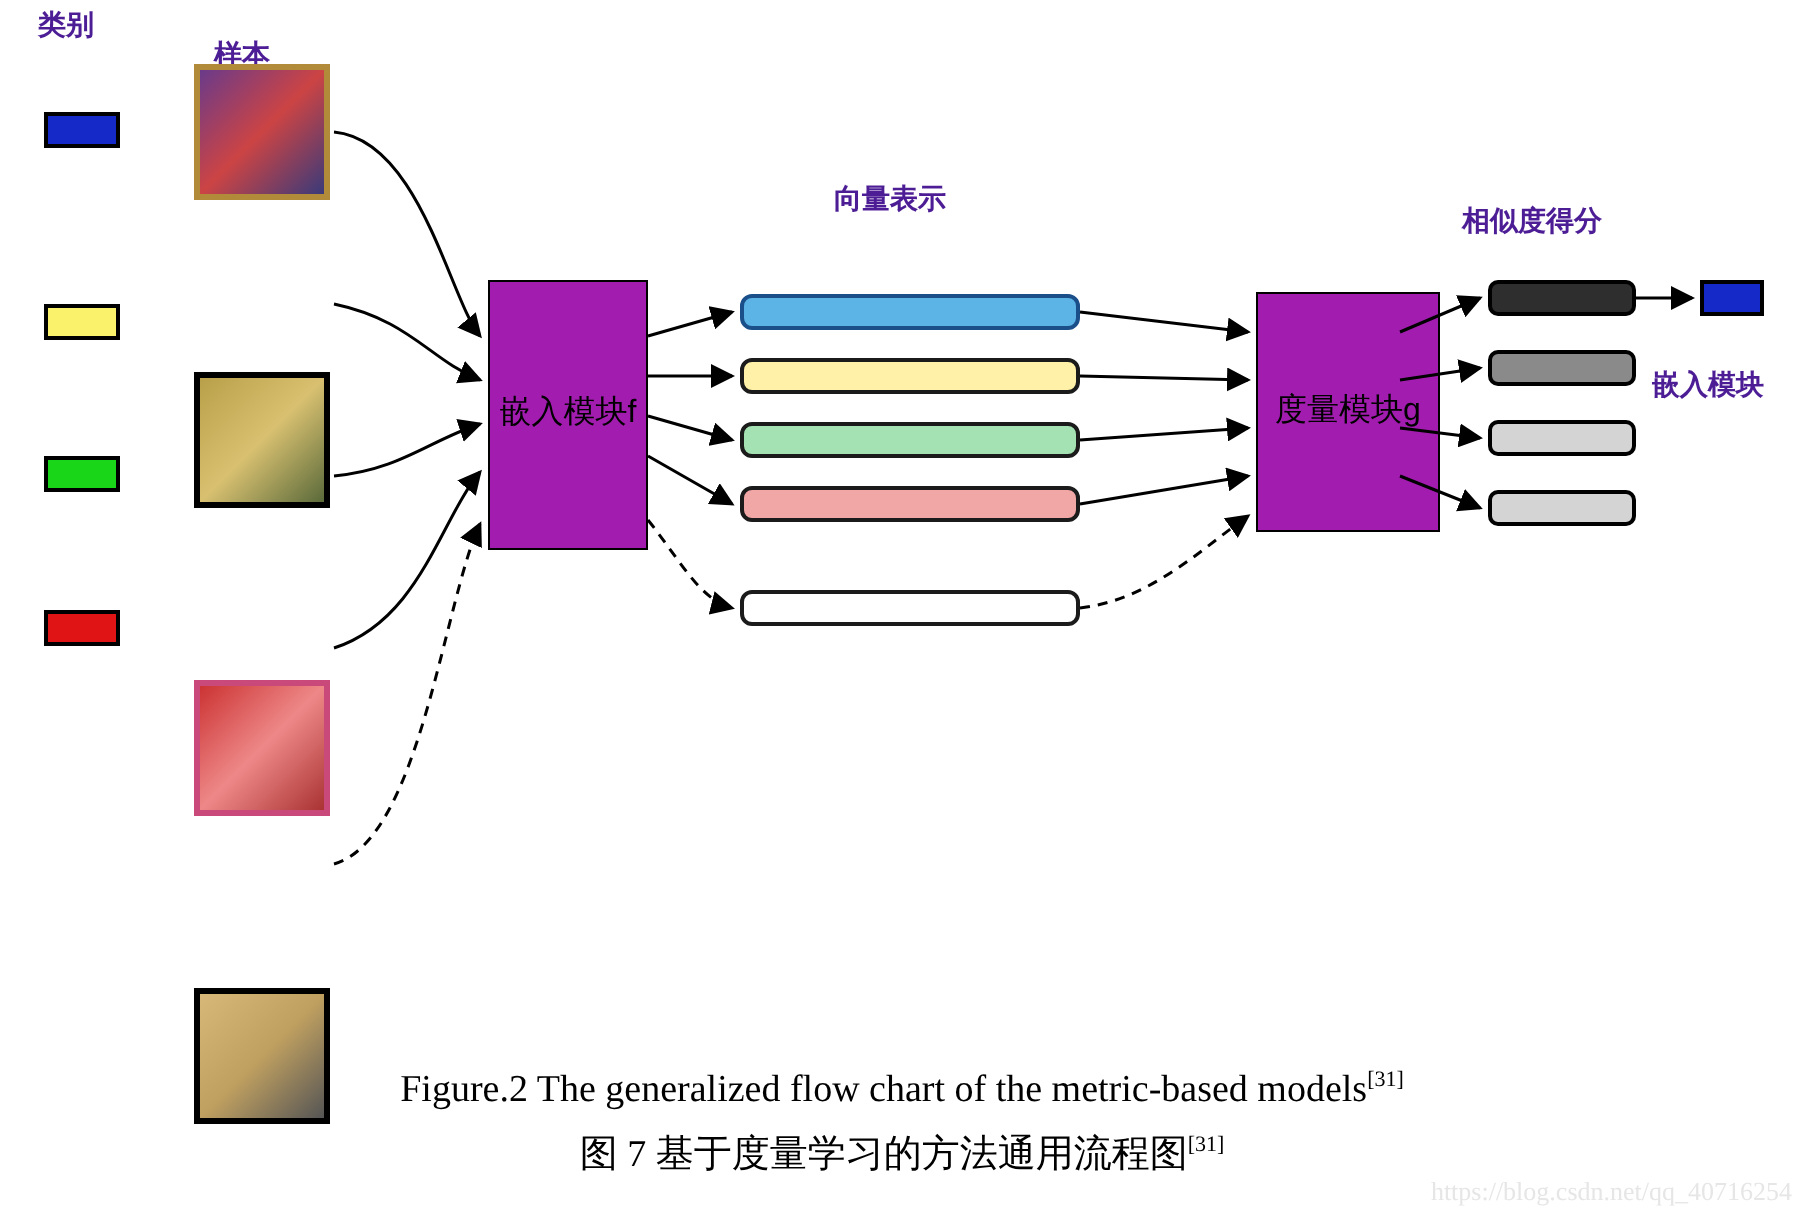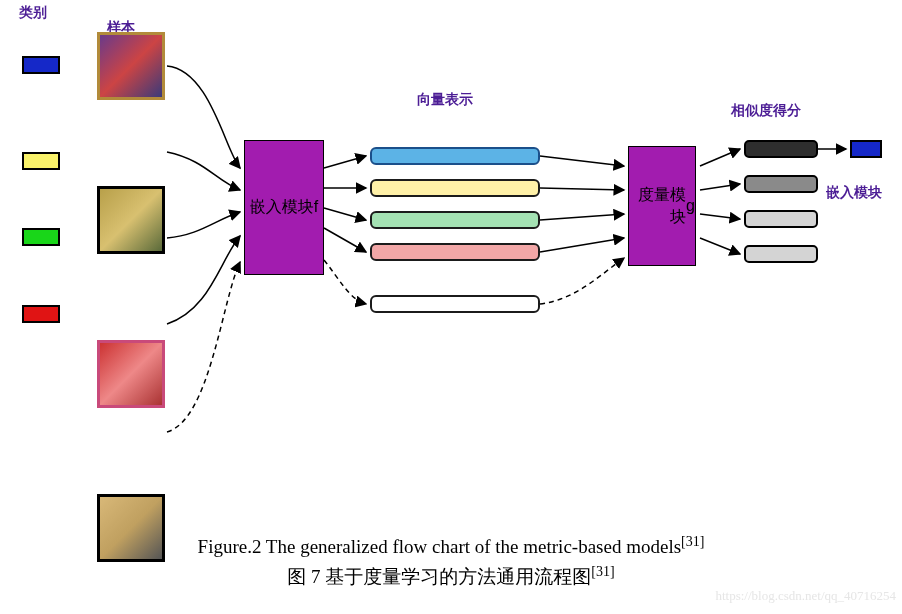--- a/index.html
+++ b/index.html
@@ -6,21 +6,21 @@
   body{font-family:"Microsoft YaHei",Arial,sans-serif;background:#fff;width:902px;height:614px;position:relative;overflow:hidden}
   .abs{position:absolute}
   .hdr{font-size:14px;font-weight:700;color:#4c1d95}
   .sw{width:38px;height:18px;border:2px solid #000}
   .samp{width:68px;height:68px;border:3px solid;background:#eee;overflow:hidden;position:relative}
   .samp-inner{position:absolute;inset:0}
   .mod{border:1.5px solid #000;background:#a21caf;text-align:right;font-size:16px;display:flex;flex-direction:row;justify-content:center;align-items:center;line-height:1.4}
   .vec{width:170px;height:18px;border:2px solid #000;border-radius:6px}
   .score{width:74px;height:18px;border:2px solid #000;border-radius:5px}
   .cap{font-family:"Times New Roman","SimSun",serif;font-size:19px;text-align:center;width:100%}
-  .sup{font-size:14px;vertical-align:super}
+  .sup{font-size:11px;vertical-align:super}
   .wm{position:absolute;right:6px;bottom:10px;color:#e6e6e6;font-size:13px;font-family:Liberation Serif, serif}
   svg.flows{position:absolute;left:0;top:0;pointer-events:none}
 </style>
 </head>
 <body>
 
 <div class="abs hdr" style="left:19px;top:4px">类别</div>
 <div class="abs hdr" style="left:107px;top:19px">样本</div>
 <div class="abs hdr" style="left:417px;top:91px">向量表示</div>
 <div class="abs hdr" style="left:731px;top:102px">相似度得分</div>
@@ -50,21 +50,21 @@
   <span>嵌入模块</span>
   <span>f</span>
 </div>
 
 <div class="abs vec" style="left: 370px; top: 147px; background: rgb(92, 179, 230); border-color: rgb(27, 79, 138);"></div>
 <div class="abs vec" style="left: 370px; top: 179px; background: rgb(255, 241, 168); border-color: rgb(27, 27, 27);"></div>
 <div class="abs vec" style="left: 370px; top: 211px; background: rgb(164, 226, 179); border-color: rgb(27, 27, 27);"></div>
 <div class="abs vec" style="left: 370px; top: 243px; background: rgb(242, 167, 167); border-color: rgb(27, 27, 27);"></div>
 <div class="abs vec" style="left: 370px; top: 295px; background: rgb(255, 255, 255); border-color: rgb(27, 27, 27);"></div>
 
-<div class="abs mod" style="left:628px;top:146px;width:68px;height:120px">
+<div class="abs mod" style="left:628px;top:146px;width:92px;height:120px">
   <span>度量模块</span>
   <span>g</span>
 </div>
 
 <div class="abs score" style="left: 744px; top: 140px; background: rgb(46, 46, 46);"></div>
 <div class="abs score" style="left: 744px; top: 175px; background: rgb(138, 138, 138);"></div>
 <div class="abs score" style="left: 744px; top: 210px; background: rgb(212, 212, 212);"></div>
 <div class="abs score" style="left: 744px; top: 245px; background: rgb(212, 212, 212);"></div>
 
 <div class="abs cap" style="left:0;top:534px">

